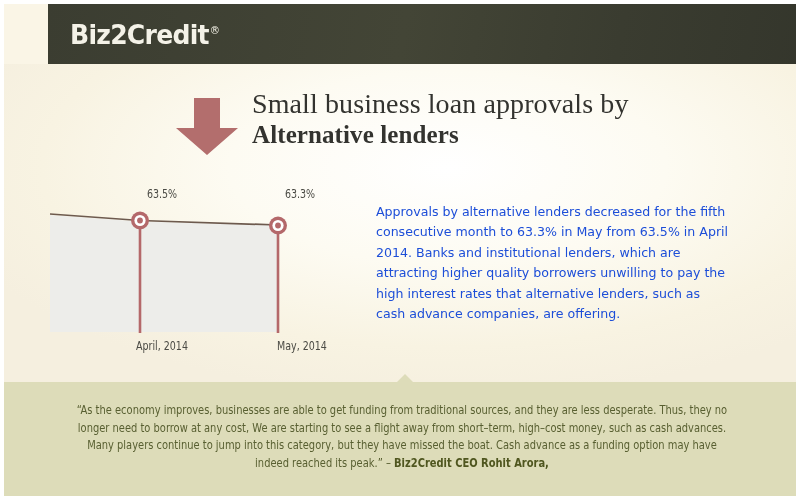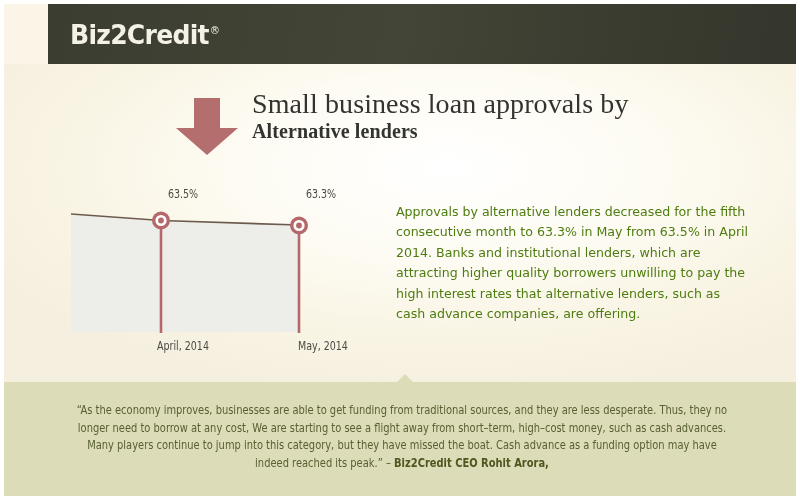--- a/index.html
+++ b/index.html
@@ -94,31 +94,31 @@
     font-family: "Liberation Serif", serif;
     color: #33332f;
     line-height: 1.16;
   }
   .title-line1 {
     font-size: 28px;
     letter-spacing: 0.1px;
     white-space: nowrap;
   }
   .title-line2 {
-    font-size: 20px;
+    font-size: 25px;
     font-weight: bold;
     letter-spacing: 0.1px;
     white-space: nowrap;
     font-family: Liberation Serif, serif;
   }
 
   
   .chart {
     position: absolute;
-    left: 55px;
+    left: 34px;
     top: 180px;
     width: 330px;
     height: 180px;
   }
   .chart svg { display: block; }
   .chart-label {
     position: absolute;
     font-family: "DejaVu Sans Condensed", "Liberation Sans Narrow", "Liberation Sans", sans-serif;
     font-size: 12px;
     color: #4a4a44;
@@ -126,27 +126,27 @@
     white-space: nowrap;
   }
   .val-april { left: 84px;  top: 3px;   width: 80px; text-align: center; }
   .val-may   { left: 222px; top: 3px;   width: 80px; text-align: center; }
   .cat-april { left: 76px;  top: 155px; width: 96px; text-align: center; }
   .cat-may   { left: 216px; top: 155px; width: 96px; text-align: center; }
 
   
   .summary {
     position: absolute;
-    left: 392px;
+    left: 372px;
     top: 198px;
     width: 356px;
     font-family: "DejaVu Sans", sans-serif;
     font-size: 12.6px;
     line-height: 1.62;
-    color: #4d7c0f;
+    color: #1d4ed8;
   }
 
   
   .footer {
     position: absolute;
     left: 0;
     top: 378px;
     width: 792px;
     height: 114px;
     background: #dddcb9;

